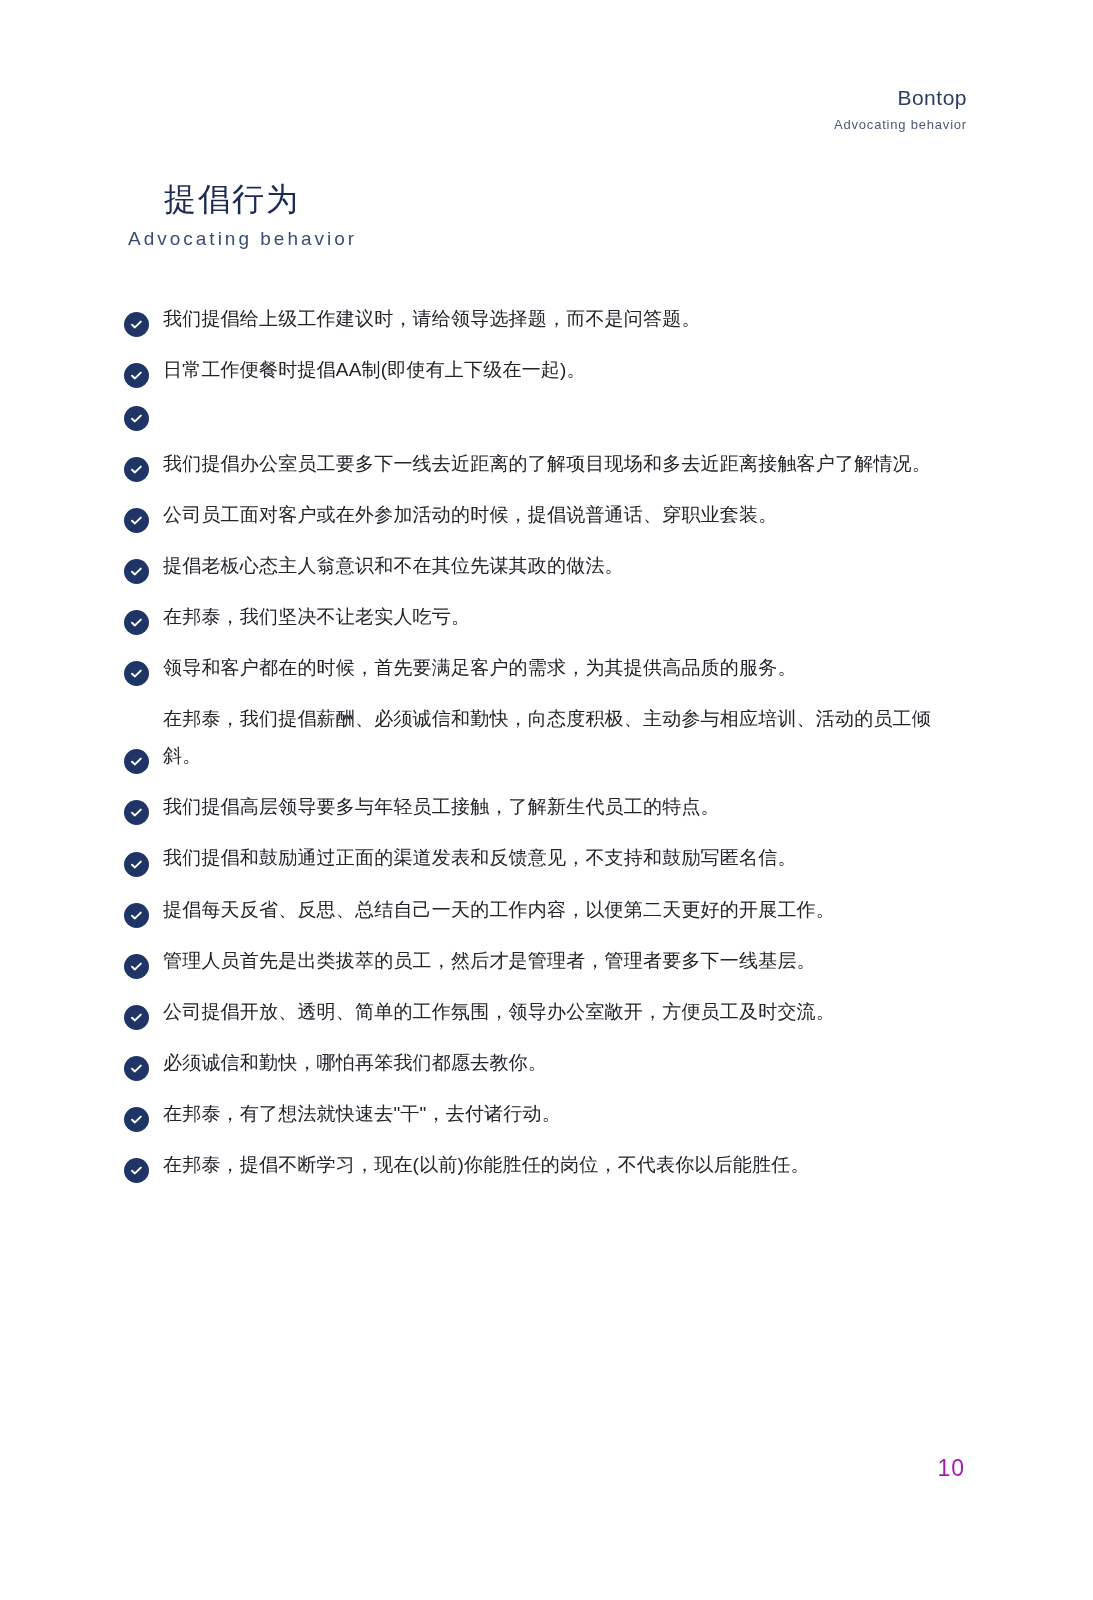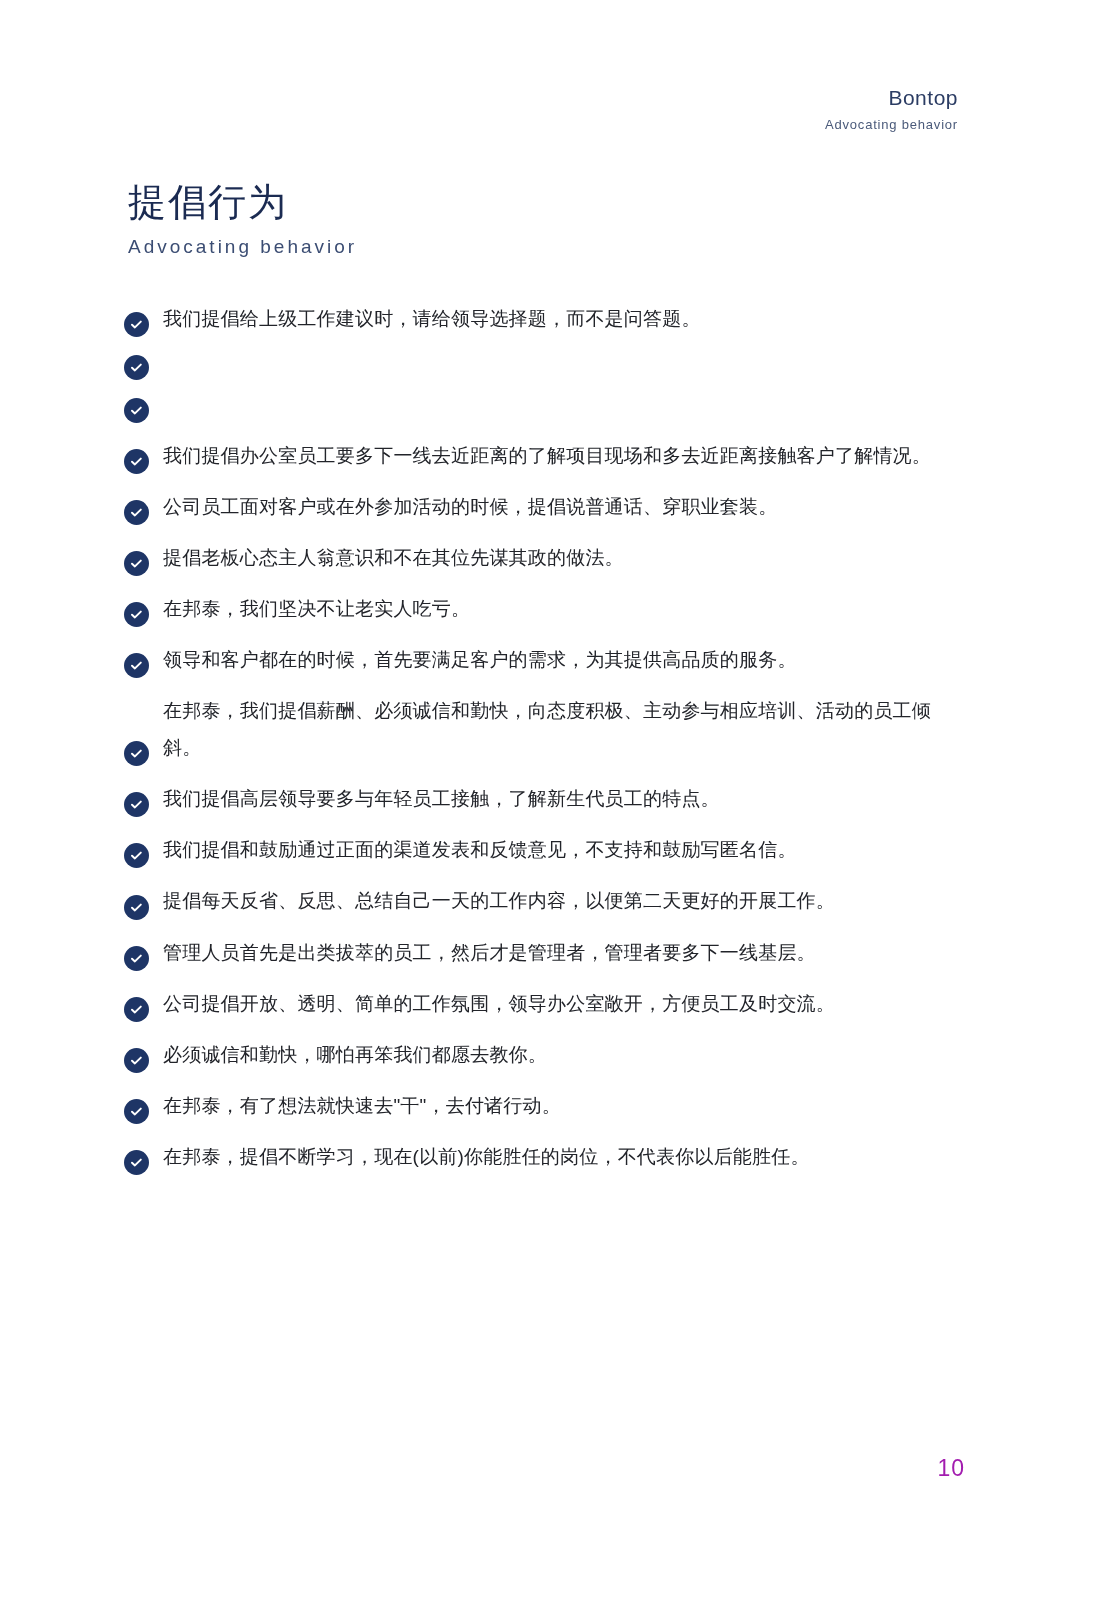--- a/index.html
+++ b/index.html
@@ -19,21 +19,21 @@
     position: relative;
     width: 1093px;
     height: 1600px;
     box-sizing: border-box;
   }
 
   
   .header {
     position: absolute;
     top: 84px;
-    right: 135px;
+    right: 126px;
     text-align: right;
     line-height: 1.35;
   }
   .header-brand {
     font-size: 21px;
     color: #2b3c63;
     letter-spacing: 0.5px;
     font-weight: 400;
   }
   .header-sub {
@@ -44,25 +44,26 @@
     font-weight: 400;
   }
 
   
   .title-block {
     position: absolute;
     top: 180px;
     left: 128px;
   }
   .title-cn {
-    font-size: 38px;
+    font-size: 32px;
     color: #1b2b52;
     letter-spacing: 2px;
     font-weight: 500;
     line-height: 1.2;
+    margin-left: 36px;
   }
   .title-en {
     margin-top: 10px;
     font-size: 19px;
     color: #3b4d73;
     letter-spacing: 3px;
     font-weight: 400;
   }
 
   
@@ -135,20 +136,21 @@
       </span>
       <span class="item-text">我们提倡给上级工作建议时，请给领导选择题，而不是问答题。</span>
     </div>
 
     <div class="item">
       <span class="bullet">
         <svg width="15" height="15" viewBox="0 0 16 16">
             <path d="M3.2 8.2 L6.3 11.1 L12.6 4.9" fill="none" stroke="#ffffff" stroke-width="2.1" stroke-linecap="round" stroke-linejoin="round"></path>
           </svg>
       </span>
+      <span class="item-text">日常工作便餐时提倡AA制(即使有上下级在一起)。</span>
     </div>
 
     <div class="item">
       <span class="bullet">
         <svg width="15" height="15" viewBox="0 0 16 16">
             <path d="M3.2 8.2 L6.3 11.1 L12.6 4.9" fill="none" stroke="#ffffff" stroke-width="2.1" stroke-linecap="round" stroke-linejoin="round"></path>
           </svg>
       </span>
     </div>
 

